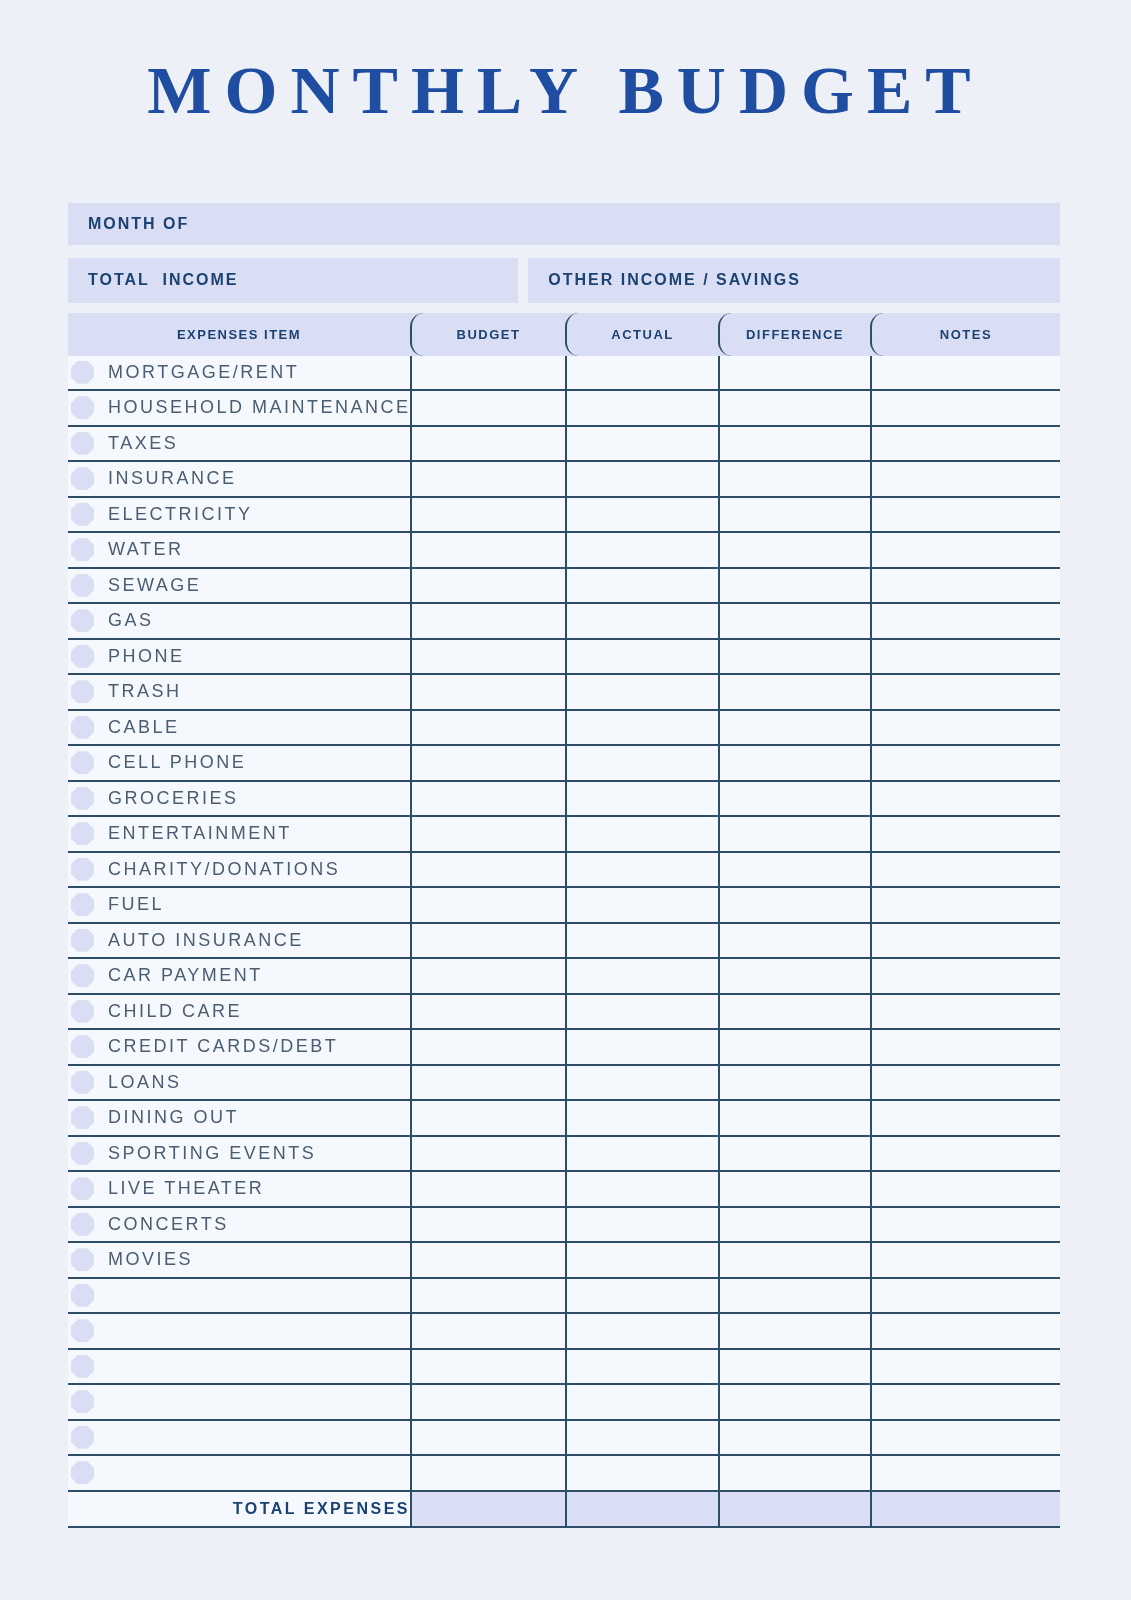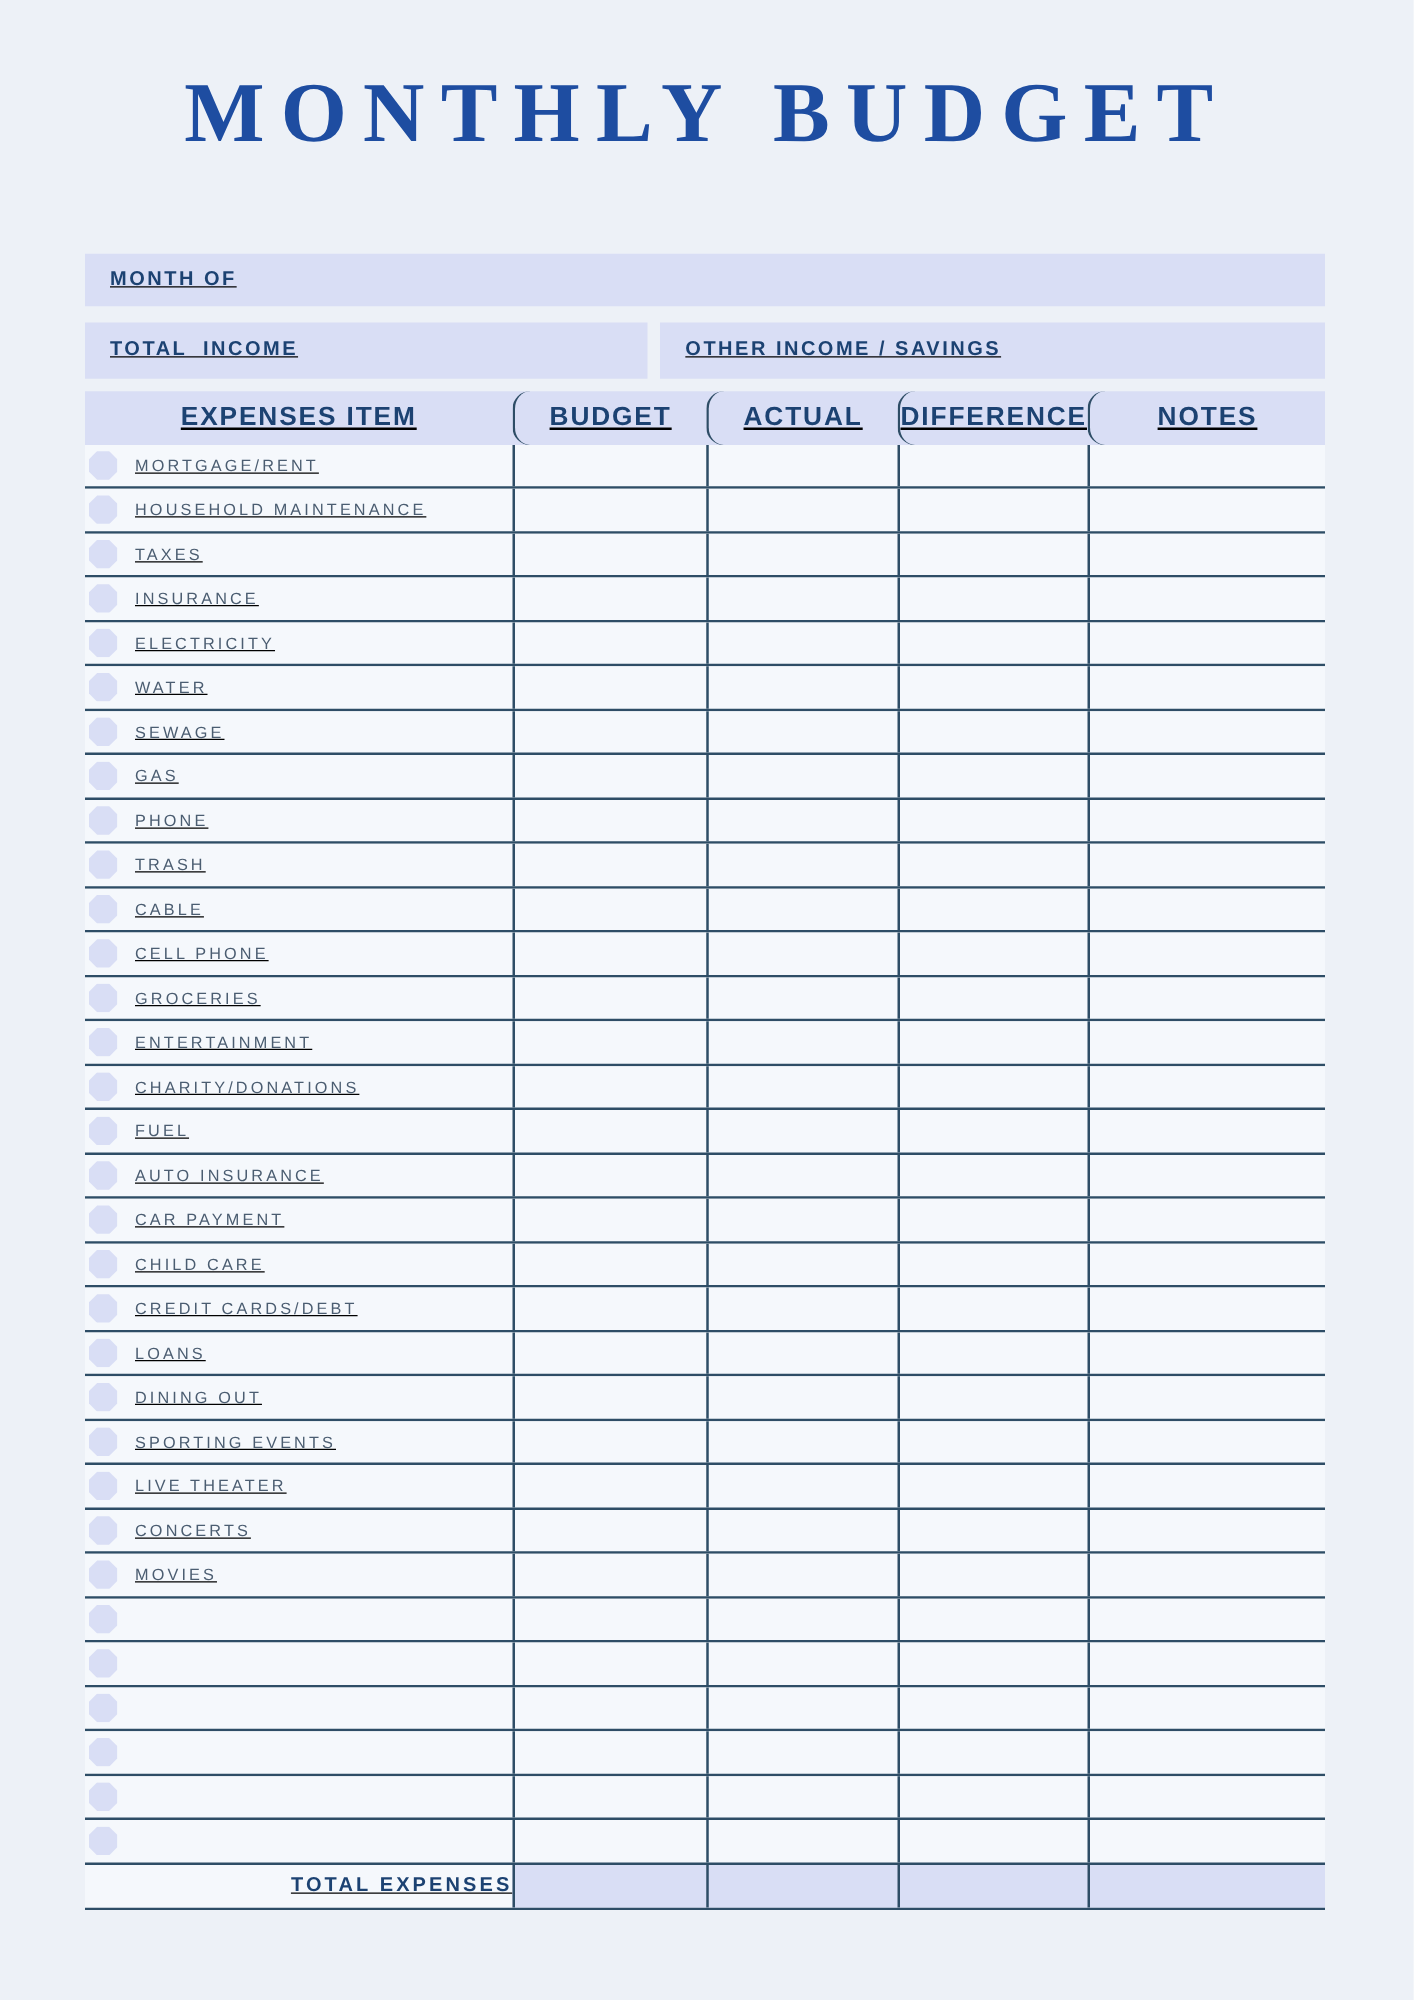--- a/index.html
+++ b/index.html
@@ -26,21 +26,20 @@
     font-family:Liberation Serif, serif;
     font-weight:700;
     font-size:68px;
     letter-spacing:13px;
     color:var(--title-blue);
     line-height:1.2;
   }
   .content{
     width:992px;
     margin:71px 0 0 68px;
-    text-decoration:underline;
   }
   .bar{
     background:var(--lavender);
     display:flex;align-items:center;
     box-sizing:border-box;
     padding-left:20px;
   }
   .bar-label{
     color:var(--navy);
     font-weight:700;
@@ -58,21 +57,21 @@
     display:grid;
     grid-template-columns:342px 155px 153px 152px 190px;
     height:43px;
     background:var(--lavender);
     box-sizing:border-box;
   }
   .h-cell{
     display:flex;align-items:center;justify-content:center;
     color:var(--navy);
     font-weight:700;
-    font-size:21px;
+    font-size:13px;
     letter-spacing:1.5px;
     box-sizing:border-box;
   }
   .h-cell + .h-cell{border-left:2px solid var(--line);border-radius:14px;}
   .trow{
     display:grid;
     grid-template-columns:342px 155px 153px 152px 190px;
     height:35.5px;
     box-sizing:border-box;
     background:var(--row-bg);
@@ -84,21 +83,21 @@
   .bullet{
     width:23px;height:23px;
     margin-left:3px;
     flex:0 0 23px;
     background:var(--lavender);
     clip-path:polygon(29.3% 0%,70.7% 0%,100% 29.3%,100% 70.7%,70.7% 100%,29.3% 100%,0% 70.7%,0% 29.3%);
   }
   .item-label{
     margin-left:14px;
     color:var(--item);
-    font-size:13px;
+    font-size:18px;
     letter-spacing:2.5px;
     white-space:nowrap;
   }
   .total-row{
     display:grid;
     grid-template-columns:342px 155px 153px 152px 190px;
     height:36px;
     box-sizing:border-box;
     border-bottom:2px solid var(--line);
   }

